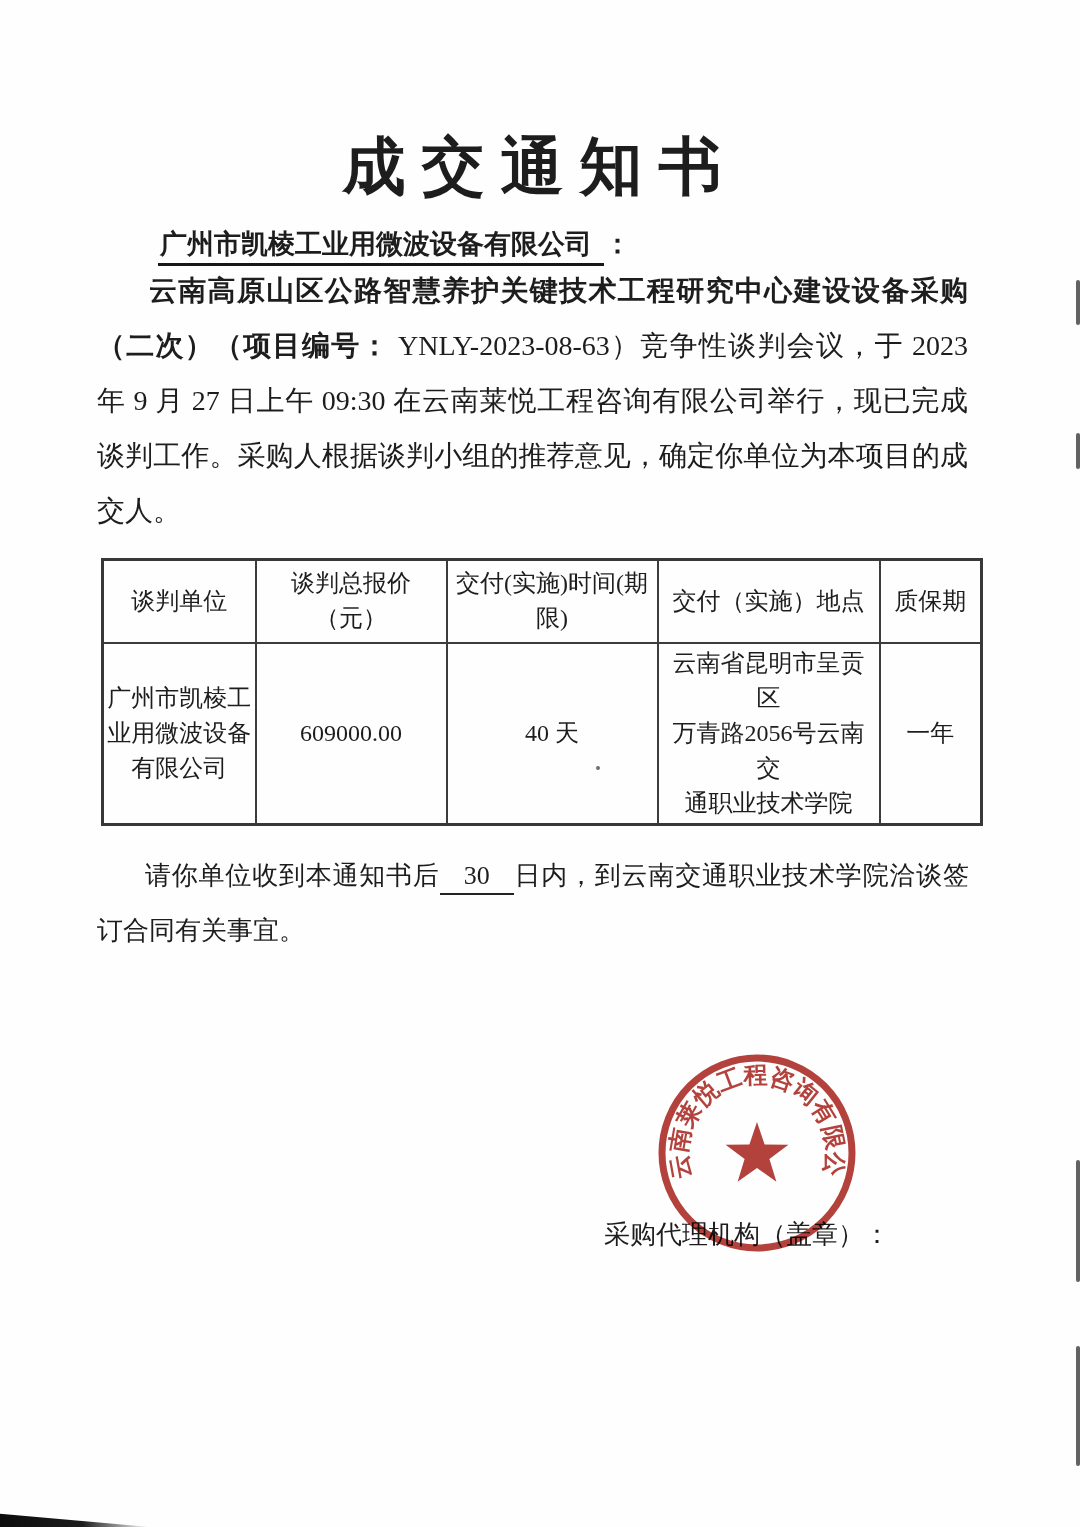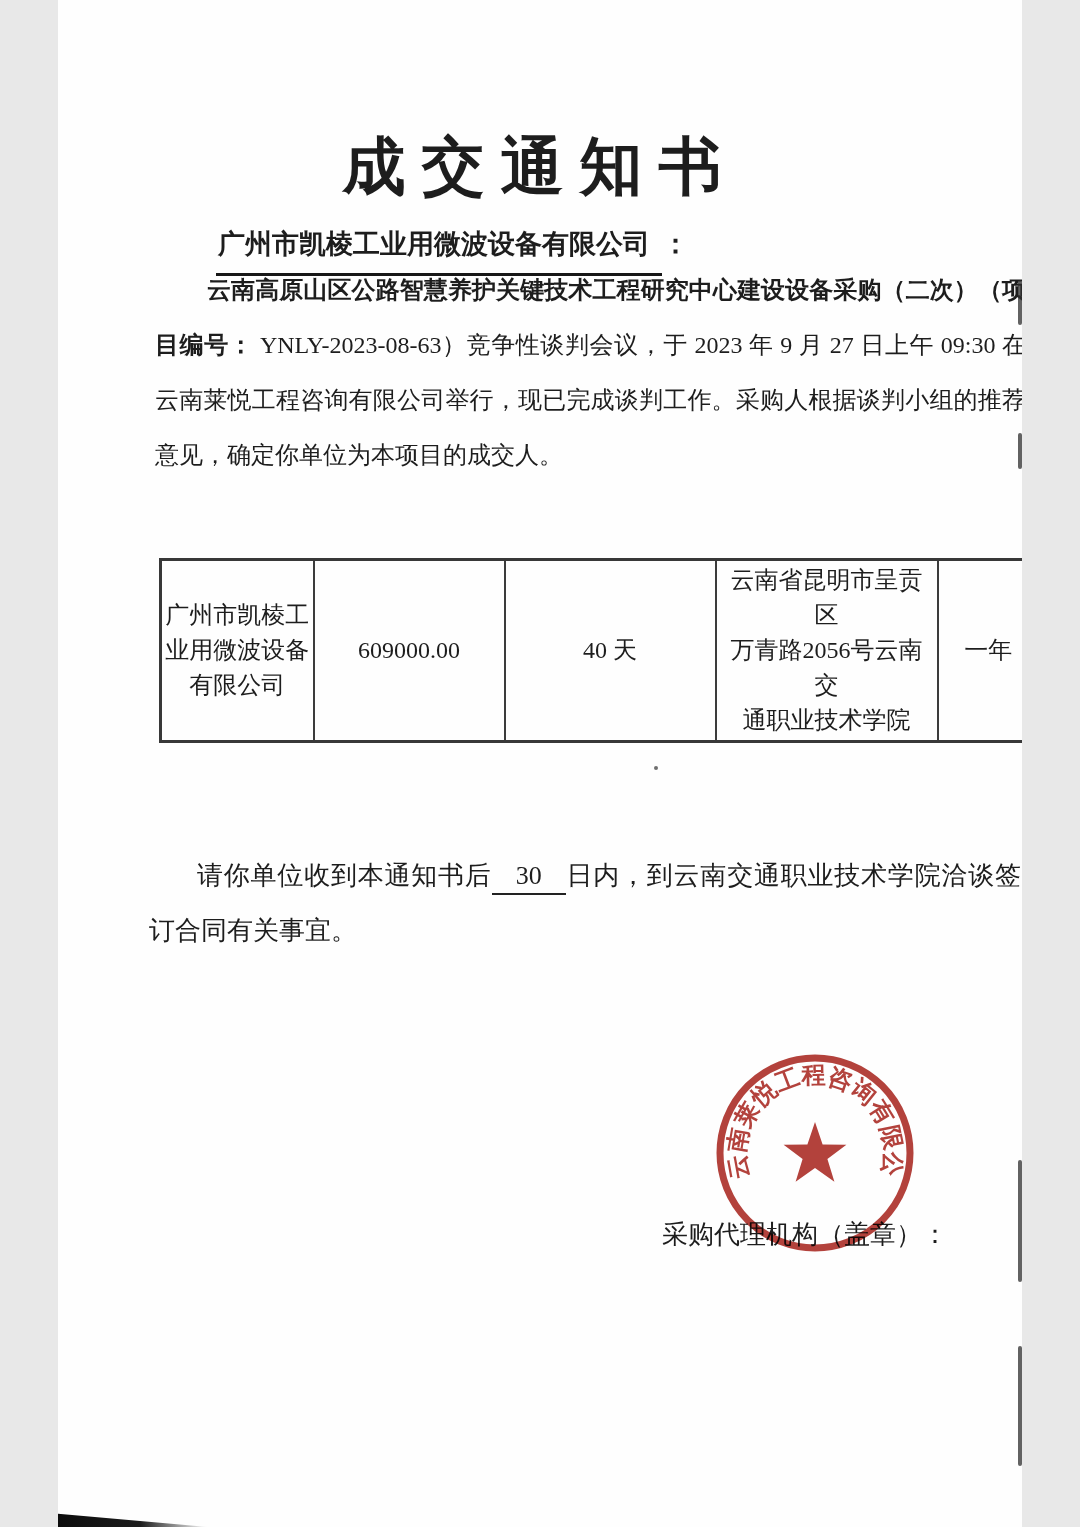--- a/index.html
+++ b/index.html
@@ -1,18 +1,18 @@
 <!DOCTYPE html>
 <html><head>
 <meta charset="utf-8">
 <style>
   html,body{margin:0;padding:0;background:#e8e8e8;}
   .page{
     position:relative;
-    width:964px;height:1527px;
+    width:1080px;height:1527px;
     margin:0 auto;
     background:#fefefe;
     color:#1d1d1d;
     font-family:"Liberation Serif","DejaVu Serif",serif;
     overflow:hidden;
   }
   .title{
     position:absolute;top:124px;left:0;width:100%;
     text-align:center;
     font-size:63px;font-weight:bold;
@@ -20,26 +20,26 @@
     white-space:nowrap;
   }
   .addressee{
     position:absolute;top:226px;left:158px;
     font-size:27px;font-weight:bold;
     white-space:nowrap;
   }
   .addr-name{
     display:inline-block;
     border-bottom:3px solid #171717;
-    padding:0 12px 11px 2px;
+    padding:0 12px 1px 2px;
     text-align:right;
   }
   .body-para{
     position:absolute;top:263px;left:97px;width:871px;
-    font-size:24px;line-height:55px;
+    font-size:28px;line-height:55px;
     text-align:justify;
     text-indent:52px;
     margin:0;
   }
   .b{font-weight:bold;}
   .award-table{
     position:absolute;top:558px;left:101px;
     width:879px;
     border-collapse:collapse;
     table-layout:fixed;
@@ -47,21 +47,21 @@
   }
   .award-table th,.award-table td{
     border:2px solid #3c3c3c;
     text-align:center;vertical-align:middle;
     font-weight:normal;
     font-size:24px;line-height:35px;
     white-space:pre-line;
     padding:2px 3px;
   }
   .closing{
-    position:absolute;top:848px;left:91px;width:872px;
+    position:absolute;top:848px;left:97px;width:872px;
     font-size:26px;line-height:55px;
     text-align:justify;
     text-indent:48px;
     margin:0;
   }
   .blank{
     display:inline-block;
     border-bottom:2px solid #222;
     padding:0 24px 2px 24px;
     text-indent:0;
@@ -106,20 +106,29 @@
 
   <table class="award-table">
     <colgroup>
       <col style="width:153px">
         <col style="width:191px">
         <col style="width:211px">
         <col style="width:222px">
         <col style="width:102px">
     </colgroup>
     <tbody>
+        <tr style="height:83px">
+      <th>谈判单位</th>
+      <th>谈判总报价
+（元）</th>
+      <th>交付(实施)时间(期
+限)</th>
+      <th>交付（实施）地点</th>
+      <th>质保期</th>
+    </tr>
     <tr style="height:152px">
       <td>广州市凯棱工
 业用微波设备
 有限公司</td>
       <td>609000.00</td>
       <td>40 天</td>
       <td>云南省昆明市呈贡区
 万青路2056号云南交
 通职业技术学院</td>
       <td>一年</td>

